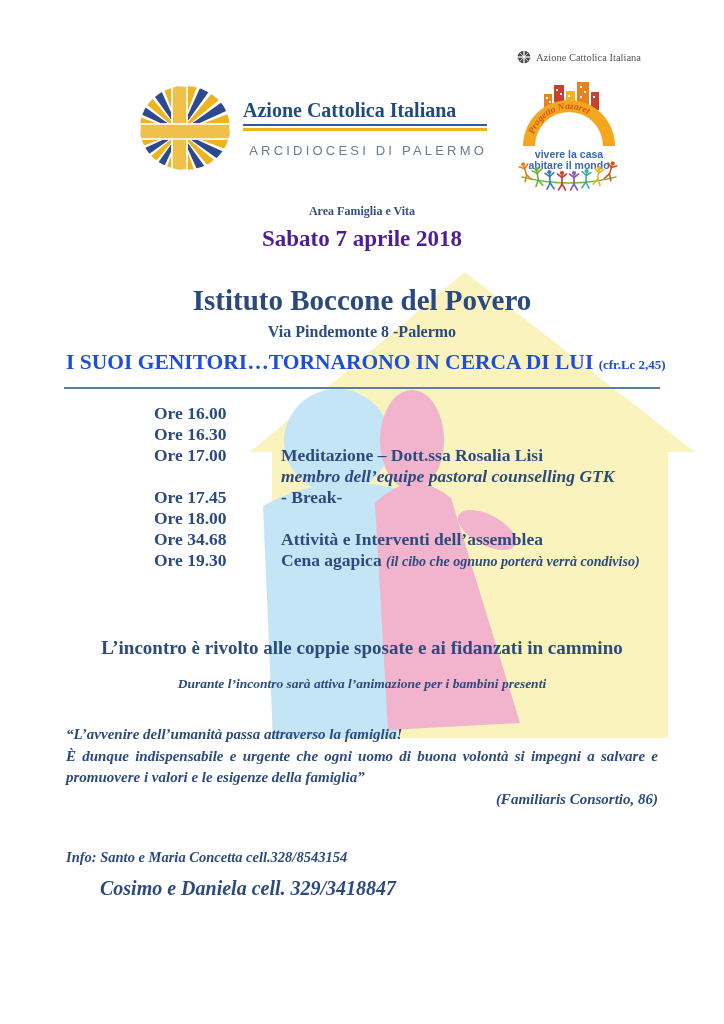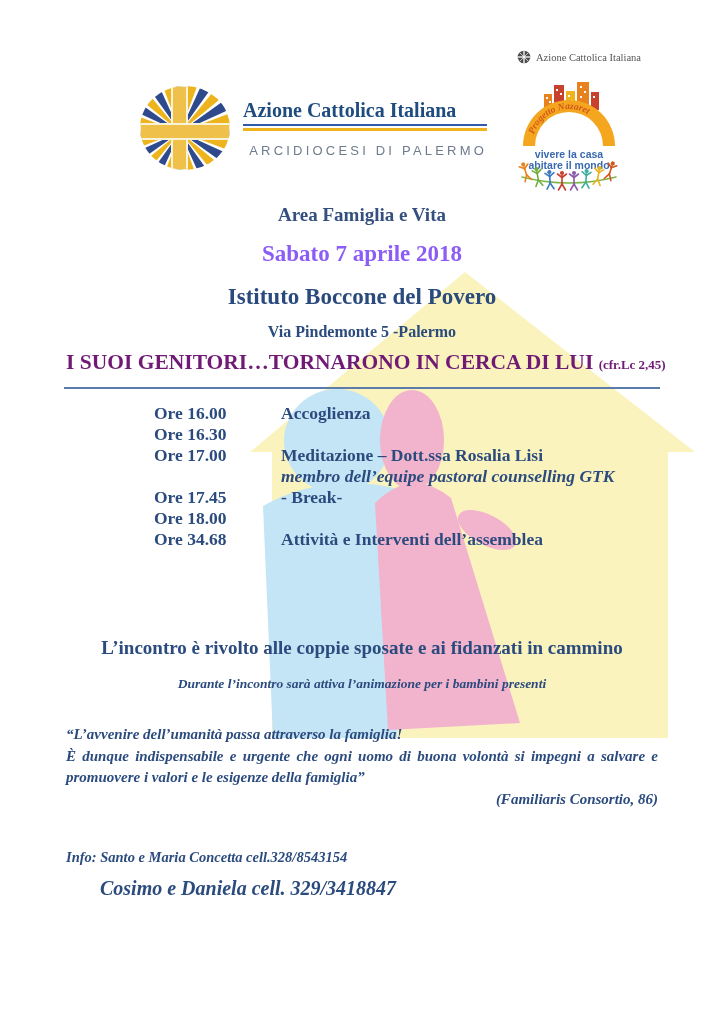--- a/index.html
+++ b/index.html
@@ -17,25 +17,25 @@
   .logo-title{font-size:20px;font-weight:bold;color:#1F4C7F;white-space:nowrap;
               border-bottom:2px solid #2F5CA8;padding-bottom:2px;}
   .gold-rule{height:3px;background:#EDB41E;margin-top:2px;}
   .logo-sub{font-family:"Liberation Sans",sans-serif;font-size:13px;letter-spacing:3.2px;
             color:#6E7B8E;margin-top:12px;white-space:nowrap;text-align:right;}
   .ac-small{left:517px;top:50px;display:flex;align-items:center;gap:5px;}
   .ac-small-label{font-size:10.5px;color:#555;white-space:nowrap;}
   #nazaret-logo{left:508px;top:76px;}
   
   .cline{left:66px;width:592px;text-align:center;font-weight:bold;}
-  #area-line{top:204px;font-size:19px;color:#35507E;}
-  #date-line{top:241px;font-size:23px;color:#8b5cf6;}
-  #venue-line{top:284px;font-size:23px;color:#2A4A7D;}
+  #area-line{top:204px;font-size:12px;color:#35507E;}
+  #date-line{top:226px;font-size:23px;color:#4c1d95;}
+  #venue-line{top:284px;font-size:29px;color:#2A4A7D;}
   #address-line{top:323px;font-size:16px;}
-  #theme-line{top:350px;font-size:21.5px;color:#701a75;white-space:nowrap;}
+  #theme-line{top:350px;font-size:21.5px;color:#1d4ed8;white-space:nowrap;}
   #theme-line .ref{font-size:13px;}
   #theme-rule{left:64px;top:387px;width:596px;border-top:2.5px solid #5B7BAB;}
   
   #schedule{left:106px;top:403px;width:560px;font-size:17.5px;font-weight:bold;line-height:21px;margin-left:48px;}
   .srow{display:flex;align-items:flex-start;}
   .stime{width:127px;flex:0 0 127px;}
   .sdesc{flex:1;}
   .ital{font-style:italic;}
   .note-sm{font-style:italic;font-size:14px;}
   
@@ -222,31 +222,30 @@
             <line x1="0" y1="-4.5" x2="4.5" y2="-8"></line>
           <line x1="0" y1="2" x2="-3.5" y2="8"></line>
             <line x1="0" y1="2" x2="3.5" y2="8"></line>
         </g>
       </g>
     </svg>
 
     <div id="area-line" class="abs cline">Area Famiglia e Vita</div>
     <div id="date-line" class="abs cline">Sabato 7 aprile 2018</div>
     <div id="venue-line" class="abs cline">Istituto Boccone del Povero</div>
-    <div id="address-line" class="abs cline">Via Pindemonte 5 -Palermo</div>
+    <div id="address-line" class="abs cline">Via Pindemonte 8 -Palermo</div>
     <div id="theme-line" class="abs cline">
       <span>I SUOI GENITORI…TORNARONO IN CERCA DI LUI</span>
       <span class="ref">(cfr.Lc 2,45)</span>
     </div>
     <div id="theme-rule" class="abs"></div>
 
     <div id="schedule" class="abs">
       <div class="srow">
         <div class="stime">Ore 16.00</div>
-        <div class="sdesc">Accoglienza</div>
       </div>
       <div class="srow">
         <div class="stime">Ore 16.30</div>
       </div>
       <div class="srow">
         <div class="stime">Ore 17.00</div>
         <div class="sdesc">
           <div>Meditazione – Dott.ssa Rosalia Lisi</div>
           <div class="ital">membro dell’equipe pastoral counselling GTK</div>
         </div>
@@ -255,20 +254,27 @@
         <div class="stime">Ore 17.45</div>
         <div class="sdesc">- Break-</div>
       </div>
       <div class="srow">
         <div class="stime">Ore 18.00</div>
       </div>
       <div class="srow">
         <div class="stime">Ore 34.68</div>
         <div class="sdesc">Attività e Interventi dell’assemblea</div>
       </div>
+      <div class="srow">
+        <div class="stime">Ore 19.30</div>
+        <div class="sdesc">
+          <span>Cena agapica</span>
+          <span class="note-sm">(il cibo che ognuno porterà verrà condiviso)</span>
+        </div>
+      </div>
     </div>
 
     <div id="audience-line" class="abs cline">L’incontro è rivolto alle coppie sposate e ai fidanzati in cammino</div>
     <div id="children-note" class="abs cline">Durante l’incontro sarà attiva l’animazione per i bambini presenti</div>
 
     <div id="quote" class="abs">
       <div>“L’avvenire dell’umanità passa attraverso la famiglia!</div>
       <div class="q-just">È dunque indispensabile e urgente che ogni uomo di buona volontà si impegni a salvare e</div>
       <div>promuovere i valori e le esigenze della famiglia”</div>
       <div id="quote-source">(Familiaris Consortio, 86)</div>

